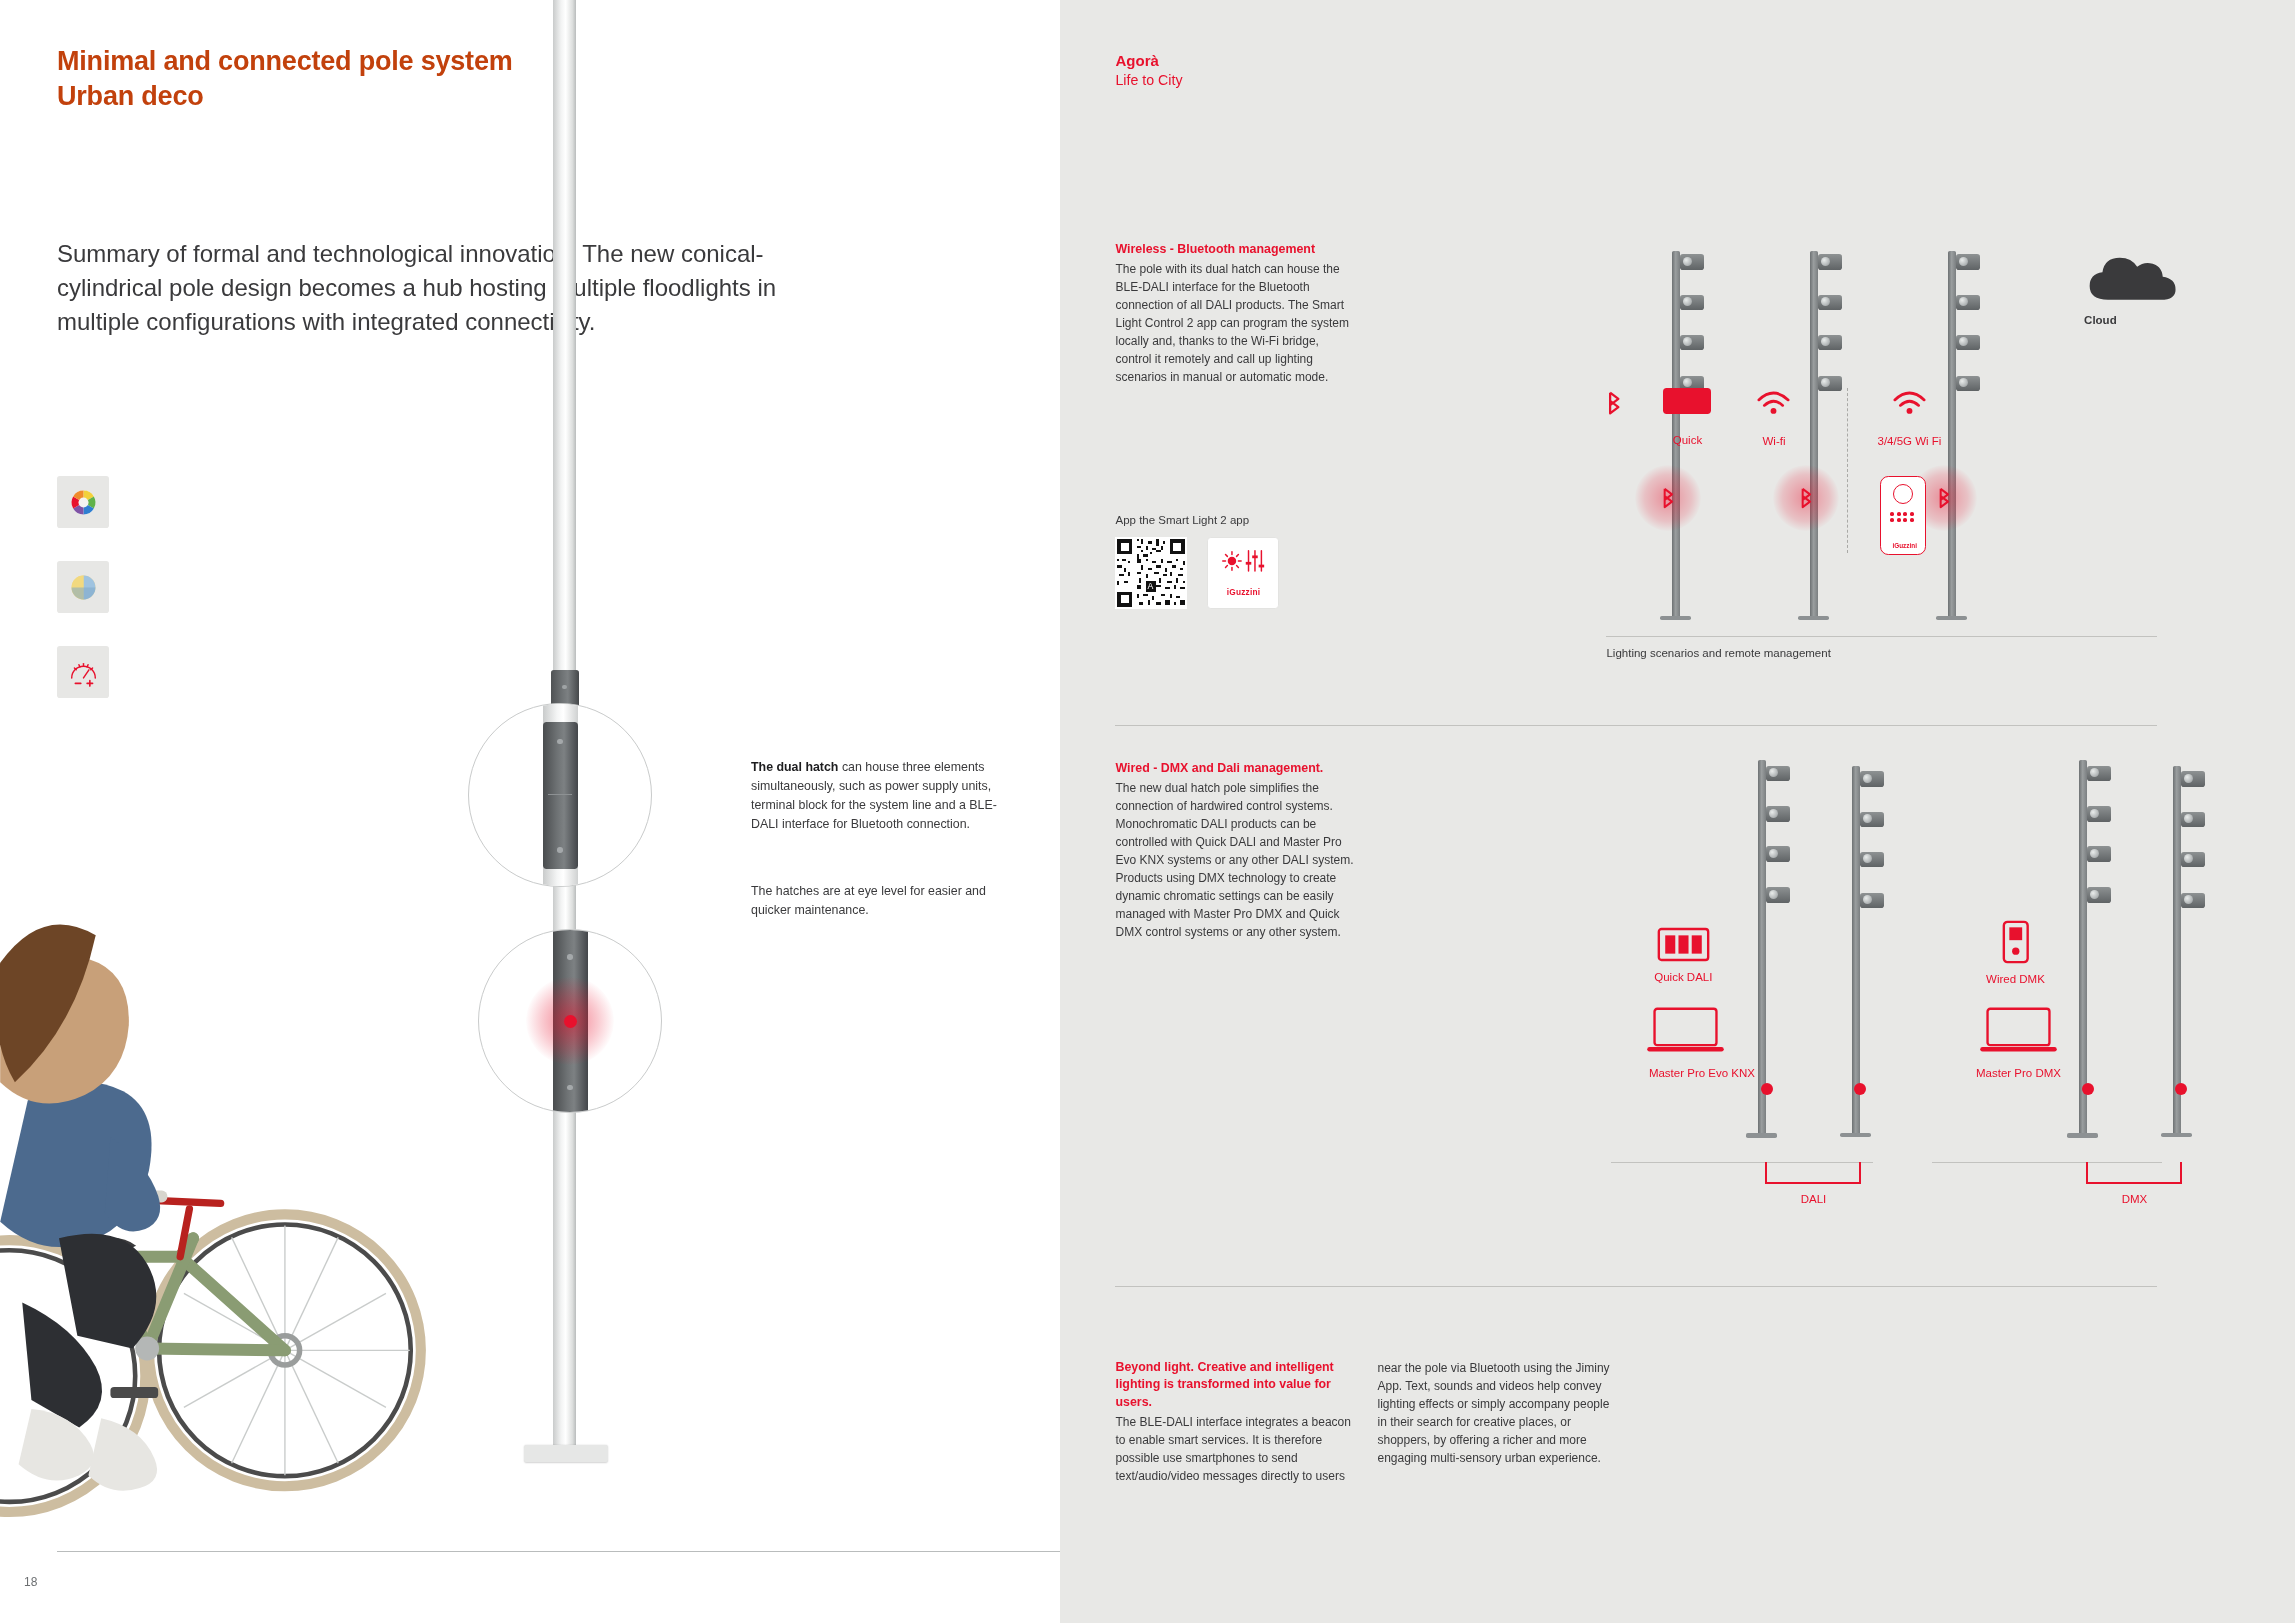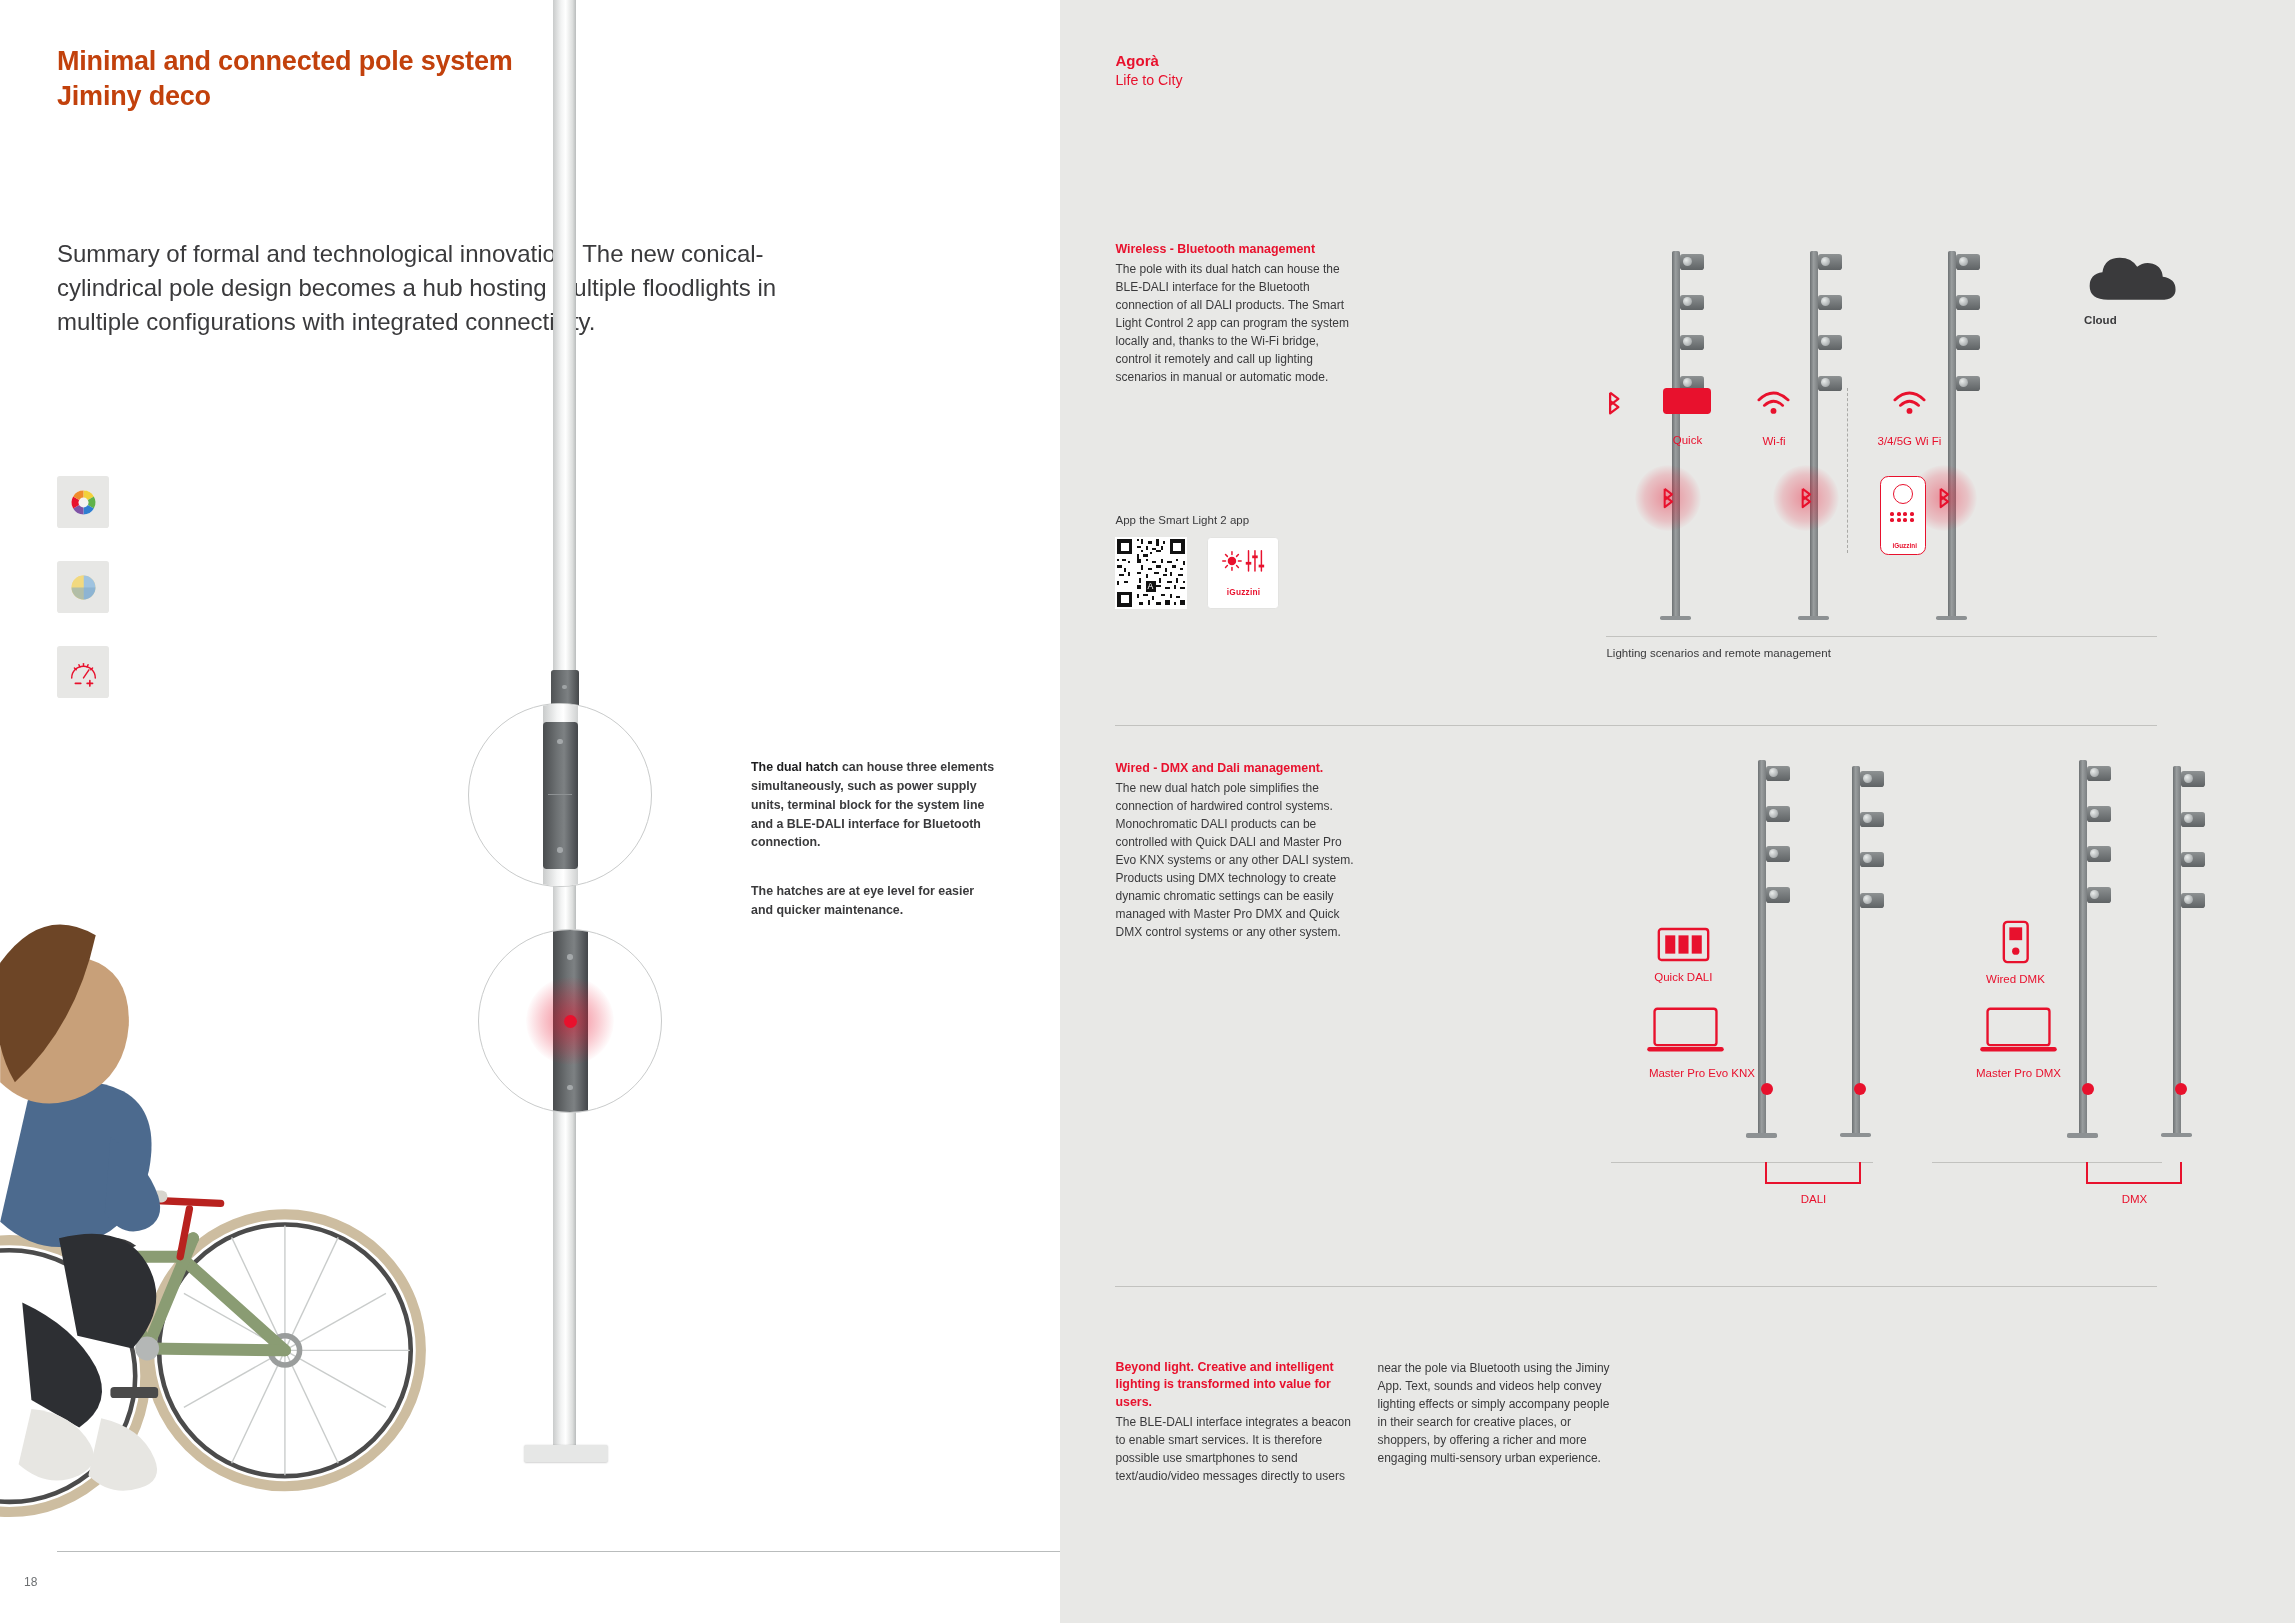--- a/index.html
+++ b/index.html
@@ -89,21 +89,21 @@
     margin-left:-44px; margin-top:-44px; border-radius:50%;
     background:radial-gradient(circle,rgba(232,17,45,0.55) 0%,rgba(232,17,45,0.22) 45%,rgba(232,17,45,0) 72%);
   }
   .red-dot {
     position:absolute; left:50%; top:50%; width:13px; height:13px;
     margin-left:-6.4px; margin-top:-6.4px; border-radius:50%; background:#e8112d;
   }
 
   .callout {
     position:absolute; left:751px; width:248px;
-    font-size:12.4px; line-height:1.52; color:#3a3a3c;font-weight:bold;
+    font-size:12.4px; line-height:1.52; color:#3a3a3c;
   }
   .callout.c1 { top:758px; }
   .callout.c2 { top:882px; }
   .callout b { color:#1d1d1f; }
 
   
   .cyclist { position:absolute; left:0; bottom:101px; width:478px; height:698px; }
 
   .left-rule { position:absolute; left:57px; bottom:72px; width:1054px; height:0.9px; background:#b9bcbc; }
   .page-num { position:absolute; left:24px; bottom:35px; font-size:12px; color:#6c6f71; }
@@ -175,21 +175,21 @@
 </style>
 </head>
 <body>
 
 <div class="page">
 
   <div class="left-page">
 
     <div class="left-title">
       <div>Minimal and connected pole system</div>
-      <div>Jiminy deco</div>
+      <div>Urban deco</div>
     </div>
 
     <div class="left-intro">Summary of formal and technological innovation. The new conical-cylindrical pole design becomes a hub hosting multiple floodlights in multiple configurations with integrated connectivity.</div>
 
     <div class="icon-stack">
       <div class="icon-box">
         <svg width="33" height="33" viewBox="0 0 36 36">
           <circle cx="18" cy="18" r="13" fill="#ffffff"></circle>
           <path d="M18 18 L18 5 A13 13 0 0 1 29.3 11.5 Z" fill="#f2d13c"></path>
           <path d="M18 18 L29.3 11.5 A13 13 0 0 1 29.3 24.5 Z" fill="#61b24a"></path>

